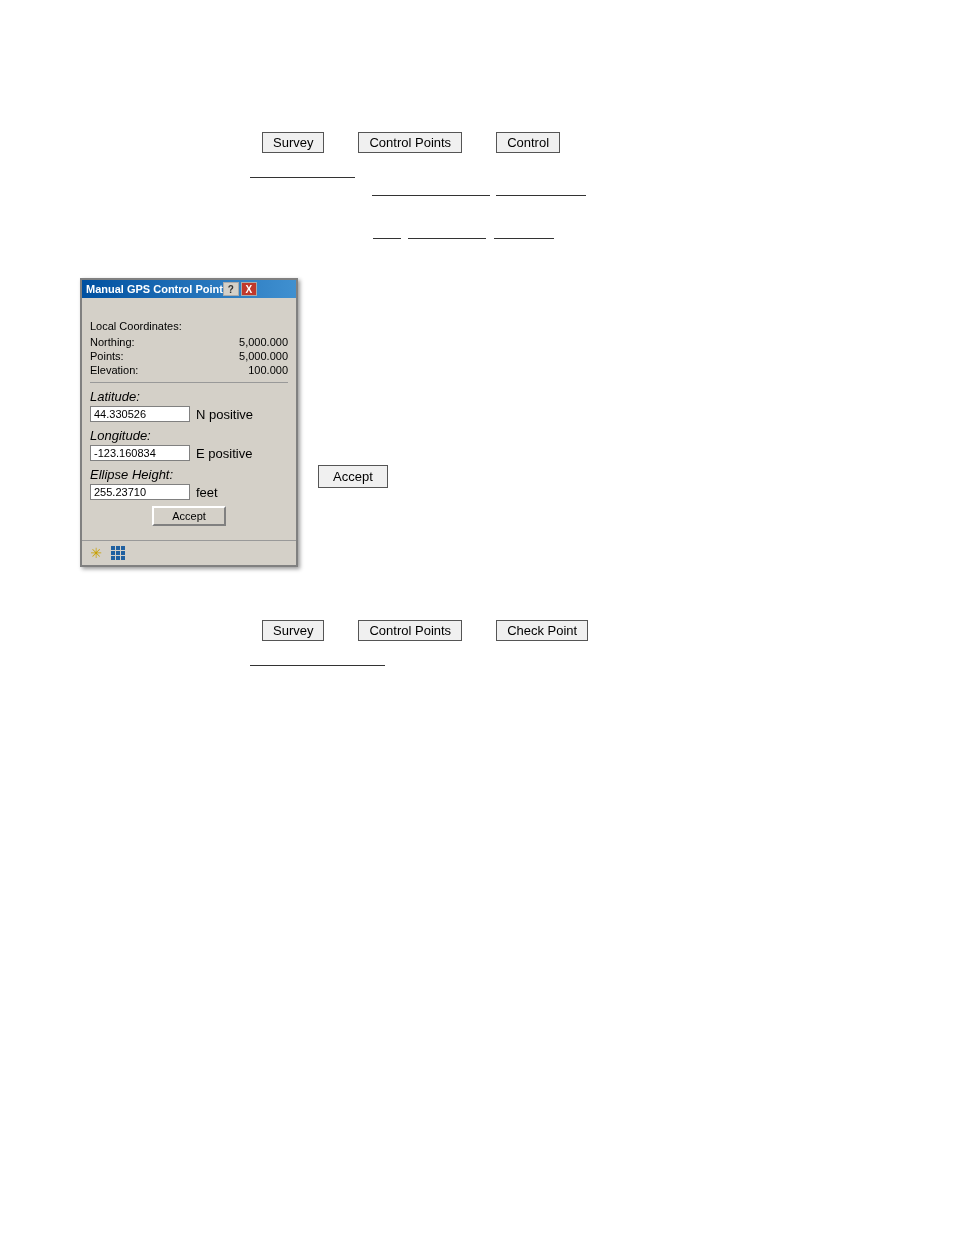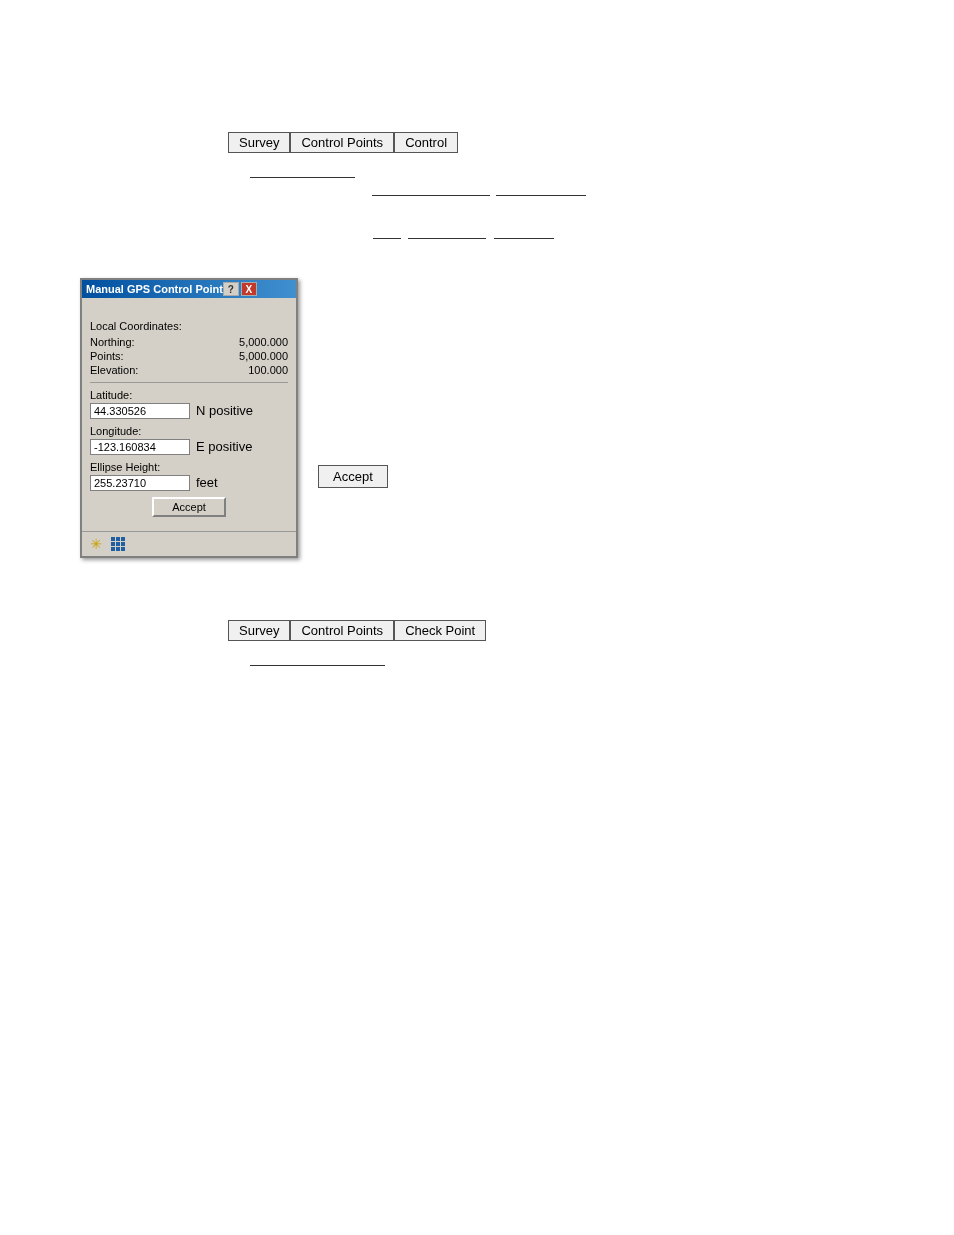--- a/index.html
+++ b/index.html
@@ -19,20 +19,21 @@
       gap: 0;
       position: absolute;
     }
     .nav-btn {
       border: 1px solid #555;
       background: #f0f0f0;
       padding: 2px 10px;
       font-size: 13px;
       cursor: pointer;
       white-space: nowrap;
+      margin-left: 34px;
     }
 
     
     .underline {
       position: absolute;
       border-bottom: 1px solid #333;
     }
 
     
     .accept-standalone {
@@ -100,26 +101,28 @@
       margin-bottom: 2px;
     }
     .coord-label { color: #000; text-align: center; }
     .coord-value { color: #000; }
     .divider-line {
       border: none;
       border-top: 1px solid #999;
       margin: 6px 0;
     }
     .field-label {
-      font-size: 11px;
+      font-size: 13px;
       margin-bottom: 2px;
       color: #000;
+      font-style: italic;
     }
     .field-row {
       display: flex;
+      align-items: center;
       gap: 6px;
       margin-bottom: 6px;
     }
     .field-input {
       border: 1px solid #808080;
       background: #fff;
       font-size: 11px;
       padding: 1px 3px;
       width: 100px;
     }

